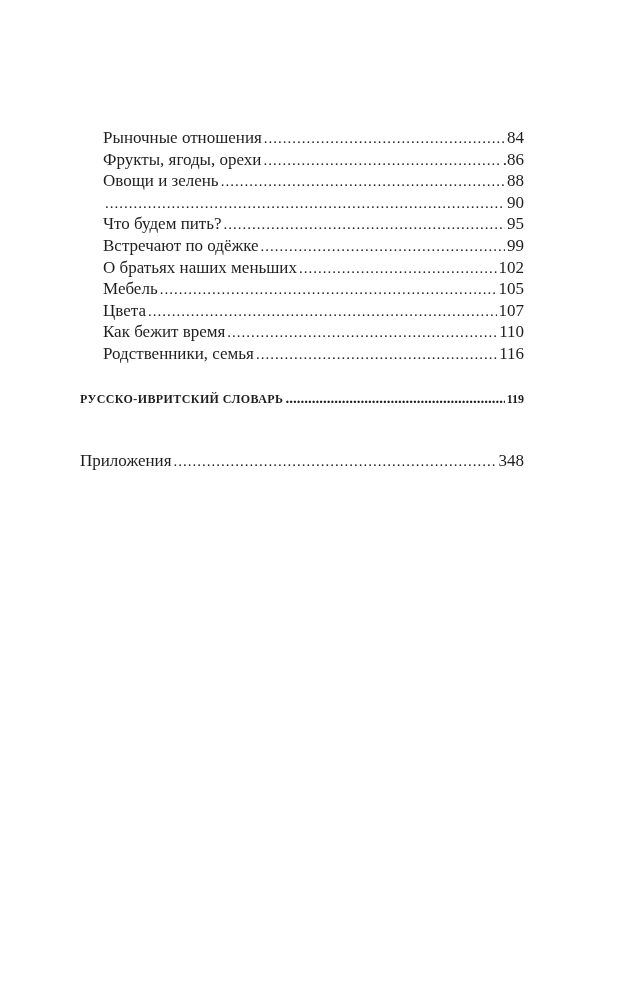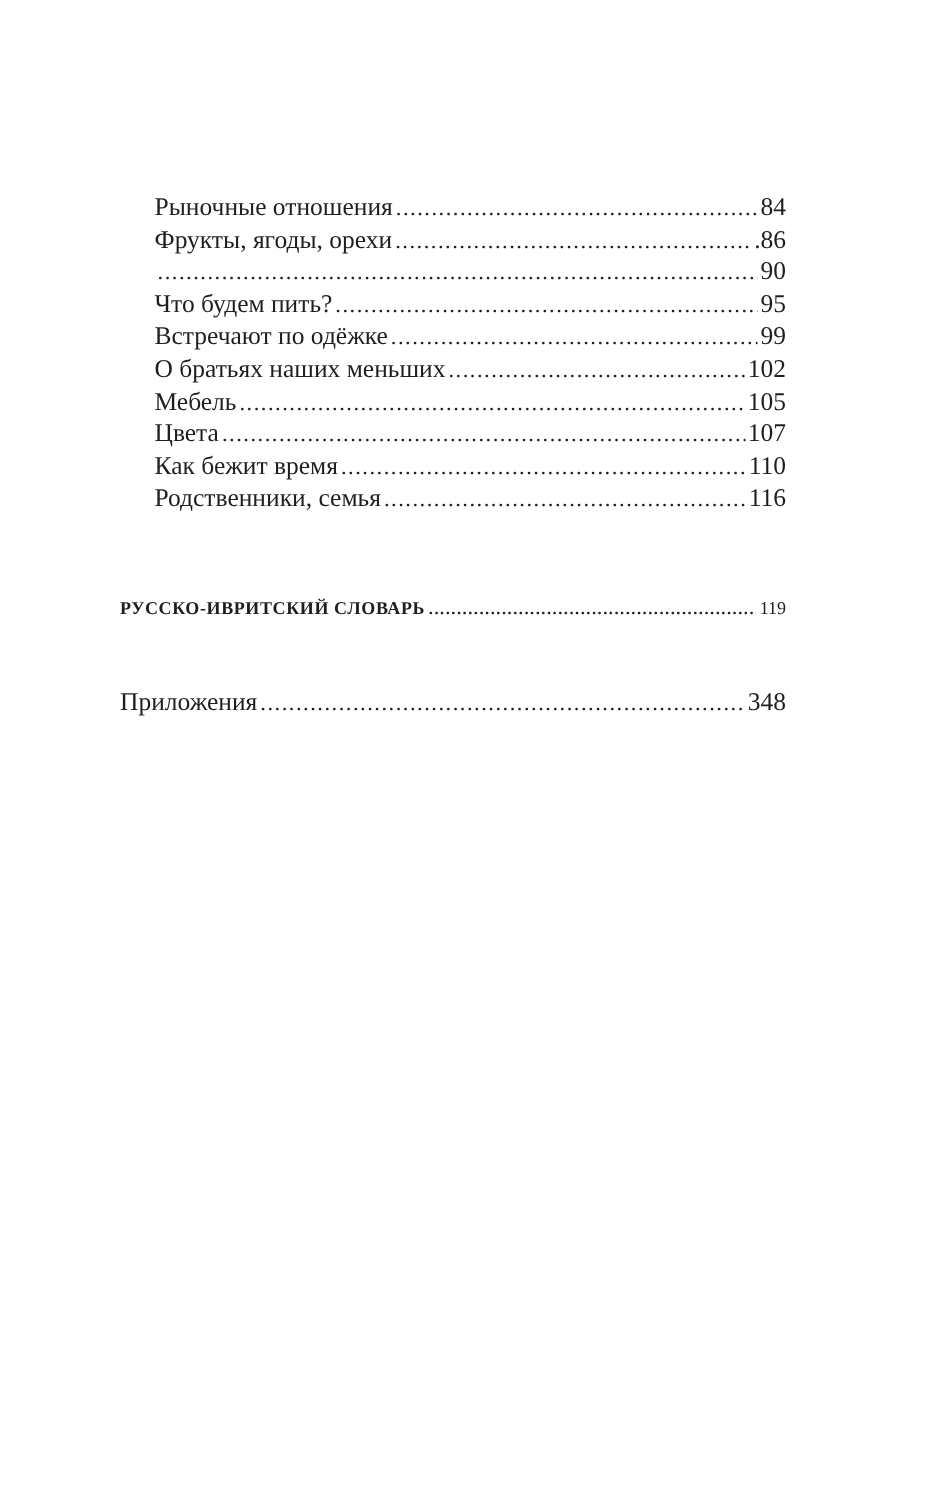--- a/index.html
+++ b/index.html
@@ -6,39 +6,44 @@
     body { width: 619px; height: 1000px; position: relative; overflow: hidden;
       font-family: "Liberation Serif", "DejaVu Serif", serif; color: #1e1e1e; }
     .toc { position: absolute; left: 80px; top: 127px; width: 444px; }
     .row { display: flex; align-items: baseline; white-space: nowrap; overflow: hidden; font-size: 17px; }
     .row.sub { padding-left: 23px; height: 21.6px; line-height: 21.6px; }
     .row .title { flex: 0 0 auto; }
     .row .leader { flex: 1 1 auto; overflow: hidden; letter-spacing: 1px; margin: 0 2px; font-size: 15px; }
     .row .leader::before { content: "..................................................................................................................................................................................................................."; }
     .row .page { flex: 0 0 auto; }
     .row.main { font-weight: bold; font-size: 12px; letter-spacing: 0.4px; }
-    .row.main .page, .row.main .leader { font-weight: normal; letter-spacing: 0; margin-top: 29px; }
+    .row.main .page, .row.main .leader { font-weight: bold; letter-spacing: 0; }
     .row.plain { }
     .gap1 { height: 25px; }
     .gap2 { height: 21px; }
     .gap3 { height: 23px; }
   </style>
 </head>
 <body>
 
 <div class="toc">
   <div class="row sub">
     <span class="title">Рыночные отношения</span>
     <span class="leader"></span>
     <span class="page">84</span>
   </div>
   <div class="row sub">
     <span class="title">Фрукты, ягоды, орехи</span>
     <span class="leader"></span>
     <span class="page">.86</span>
+  </div>
+  <div class="row sub">
+    <span class="title">Овощи и зелень</span>
+    <span class="leader"></span>
+    <span class="page">88</span>
   </div>
   <div class="row sub">
     <span class="leader"></span>
     <span class="page">90</span>
   </div>
   <div class="row sub">
     <span class="title">Что будем пить?</span>
     <span class="leader"></span>
     <span class="page">95</span>
   </div>

